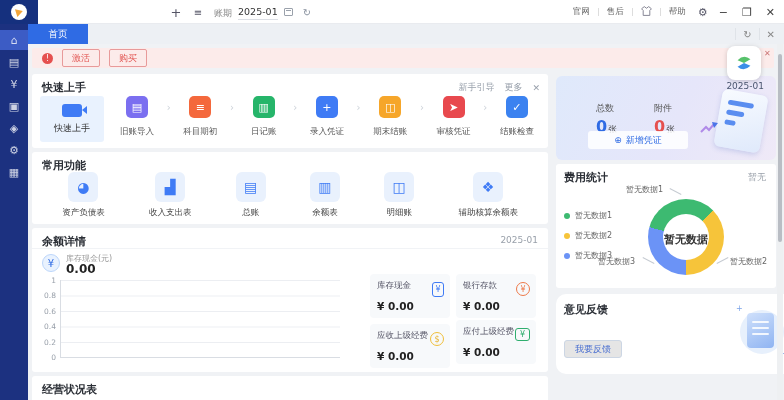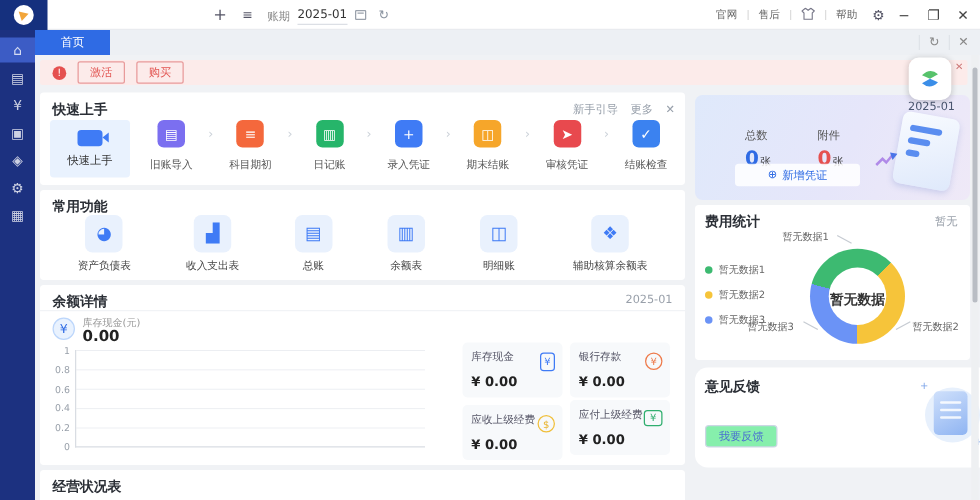--- a/index.html
+++ b/index.html
@@ -110,21 +110,21 @@
   .leg-label { font-size:8px; color:#666; }
   .donut { position:absolute; left:92px; top:35px; width:76px; height:76px; border-radius:50%;
            background:conic-gradient(from -75deg, #3dba71 0 120deg, #f6c43a 120deg 255deg, #6b93f6 255deg 360deg); }
   .donut::after { content:""; position:absolute; left:15px; top:15px; width:46px; height:46px; border-radius:50%; background:#fff; }
   .donut-center { position:absolute; left:92px; top:68px; width:76px; text-align:center; font-size:11px; font-weight:bold; color:#333; z-index:2; }
   .callout { position:absolute; font-size:8px; color:#666; white-space:nowrap; }
   .lead { position:absolute; width:13px; height:1px; background:#c6cbd2; }
 
   #card-feedback { left:556px; top:294px; width:252px; height:80px;border-radius:10px; }
   .fb-desc { position:absolute; left:8px; top:28px; font-size:8.5px; color:#667; }
-  .fb-btn { position:absolute; left:8px; top:46px; width:58px; height:18px; border:1px solid #ccd6e4; border-radius:3px; background:#86efac; color:#4a6fd0; font-size:9px; display:flex; align-items:center; justify-content:center; cursor:pointer; }
+  .fb-btn { position:absolute; left:8px; top:46px; width:58px; height:18px; border:1px solid #ccd6e4; border-radius:3px; background:#e5e5e5; color:#4a6fd0; font-size:9px; display:flex; align-items:center; justify-content:center; cursor:pointer; }
   .fb-illus { position:absolute; right:22px; top:12px; width:50px; height:52px; }
   .fb-blob { position:absolute; left:4px; top:4px; width:44px; height:44px; border-radius:50%; background:#e7f0fc; }
   .fb-doc { position:absolute; left:11px; top:7px; width:27px; height:35px; border-radius:4px; background:linear-gradient(150deg,#cfe0fb,#8fb4f2); padding:8px 5px; }
   .fb-doc i { display:block; height:2px; background:rgba(255,255,255,.85); border-radius:1px; margin-bottom:4px; }
   .fb-plus { position:absolute; color:#7ba3e8; font-size:8px; }
 
   .scrollbar { position:absolute; right:1px; top:44px; width:6px; height:356px; background:#eef0f2; z-index:3; }
   .thumb { position:absolute; left:1px; top:10px; width:4px; height:188px; background:#b9bdc4; border-radius:2px; cursor:pointer; }
 </style>
 </head>

